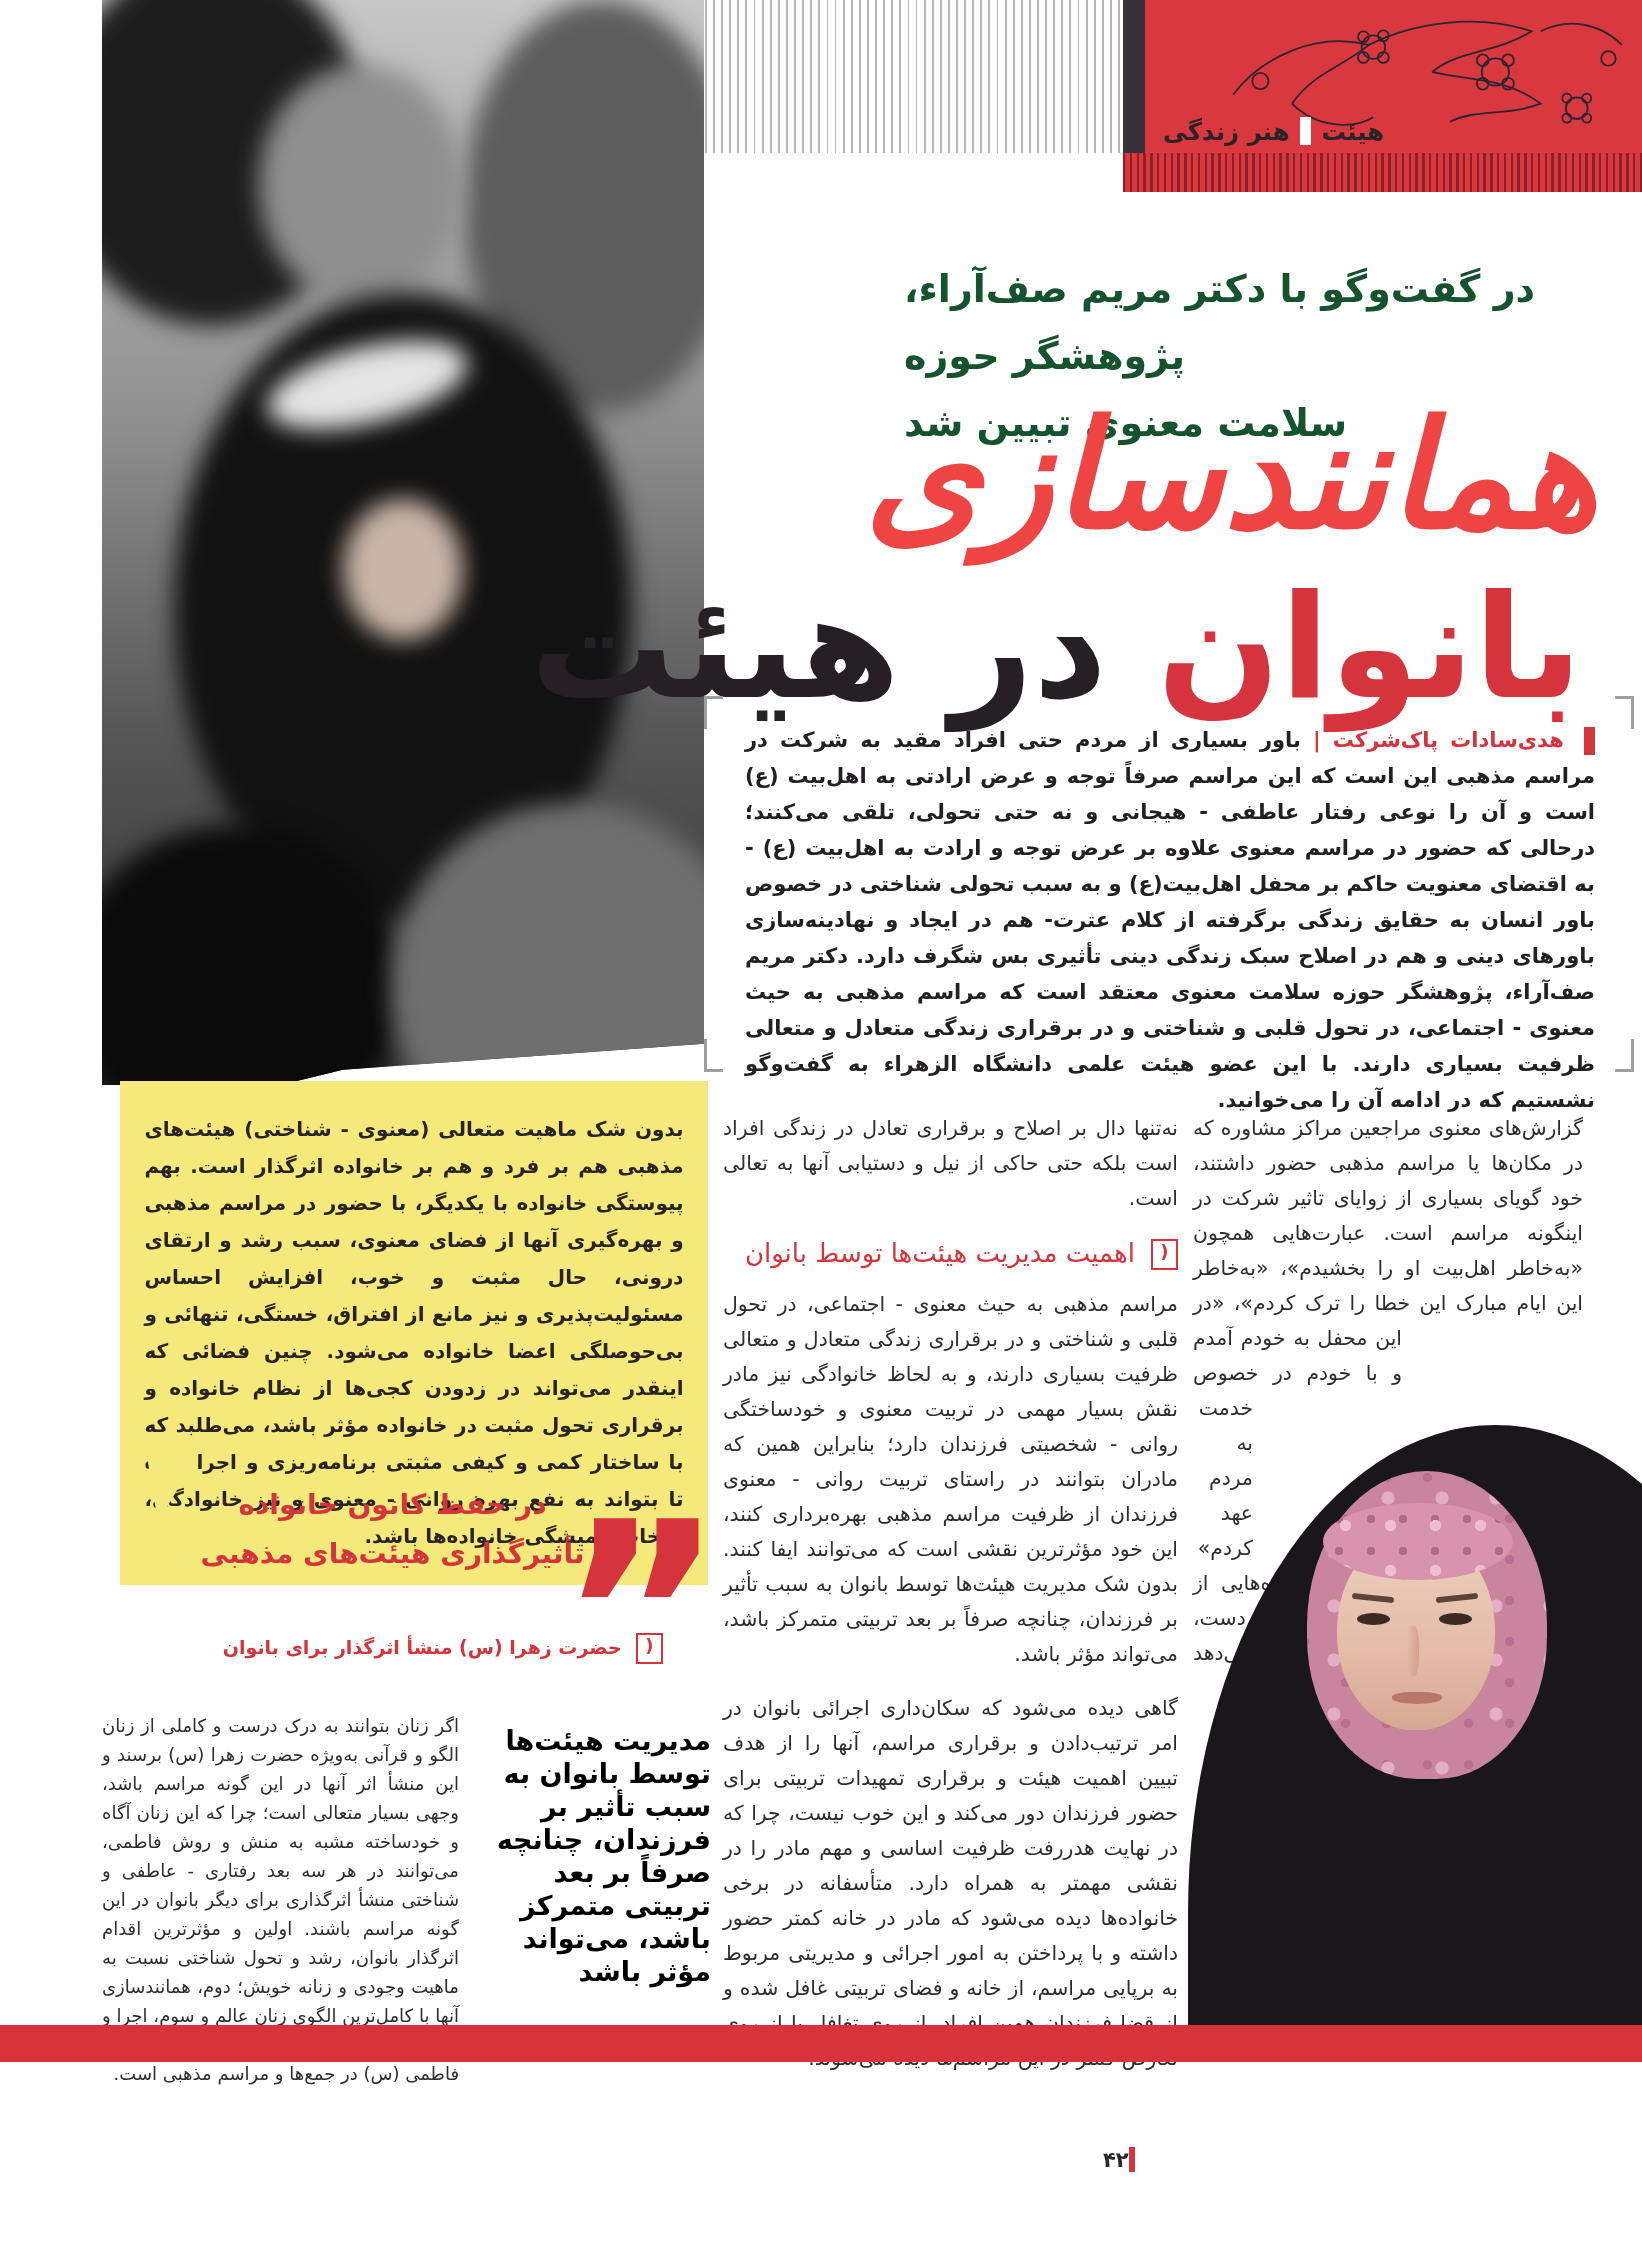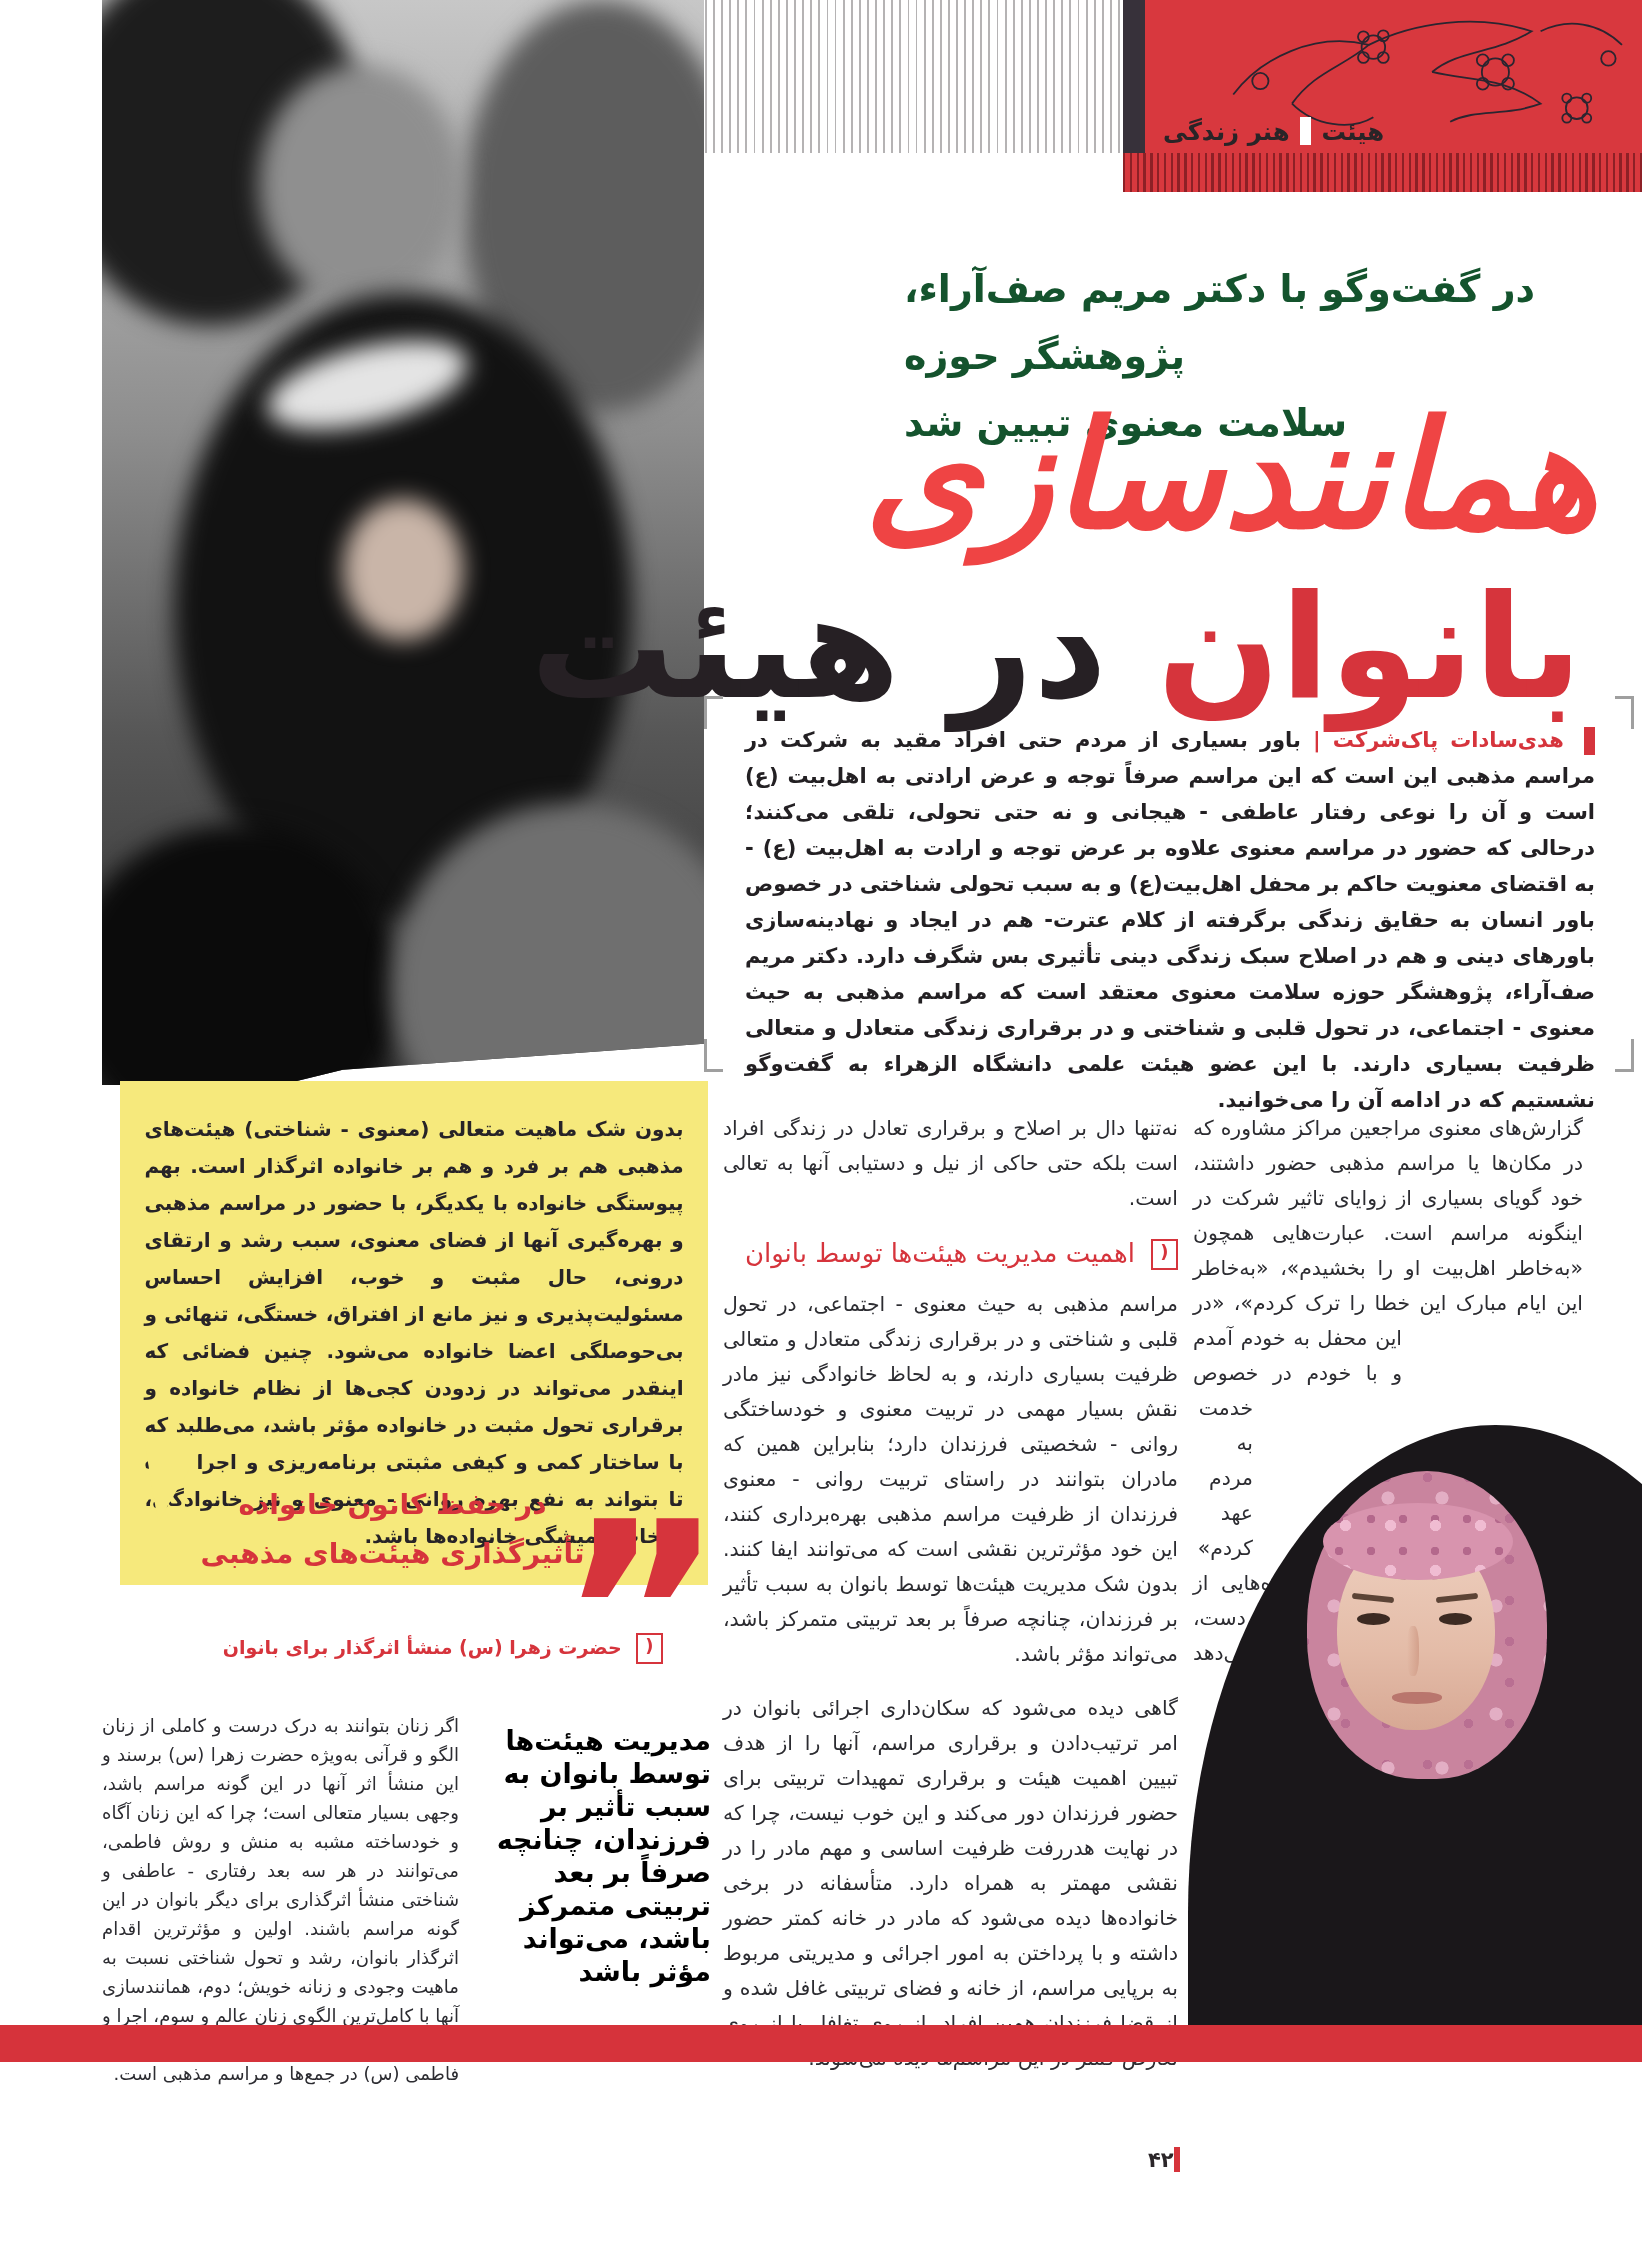--- a/index.html
+++ b/index.html
@@ -96,21 +96,21 @@
   .brow{position:absolute;width:42px;height:6.3px;background:#5c4436;border-radius:4.5px;top:213px;}
   .brow.l{left:204px;transform:rotate(6deg);}
   .brow.r{left:288px;transform:rotate(-6deg);}
   .eye{position:absolute;width:33px;height:11.8px;background:#3c2a22;border-radius:50%;top:231px;}
   .eye.l{left:209px;} .eye.r{left:291px;}
   .nose{position:absolute;left:259px;top:244px;width:11.8px;height:50px;background:linear-gradient(90deg,transparent,#d3a08b);border-radius:40%;}
   .lips{position:absolute;left:244px;top:310px;width:50px;height:11.8px;background:#b9766d;border-radius:40% 40% 50% 50%;}
 
   
   .red-band{position:absolute;left:0;top:2025px;width:1643px;height:37px;background:#d6333b;}
-  .footer{position:absolute;left:1149px;top:2147px;display:flex;flex-direction:row;align-items:center;gap:0;direction:ltr;}
+  .footer{position:absolute;left:1104px;top:2147px;display:flex;flex-direction:row;align-items:center;gap:0;direction:ltr;}
   .footer .num{color:#2b2629;font-weight:700;font-size:21px;}
   .footer .fbar{display:inline-block;width:6.3px;height:25px;background:#d6333b;}
   .footer .finfo{color:#3a3538;font-size:19px;direction:rtl;}
 </style>
 </head>
 <body>
 
 <div class="page">
 
   <div class="doc-photo">

